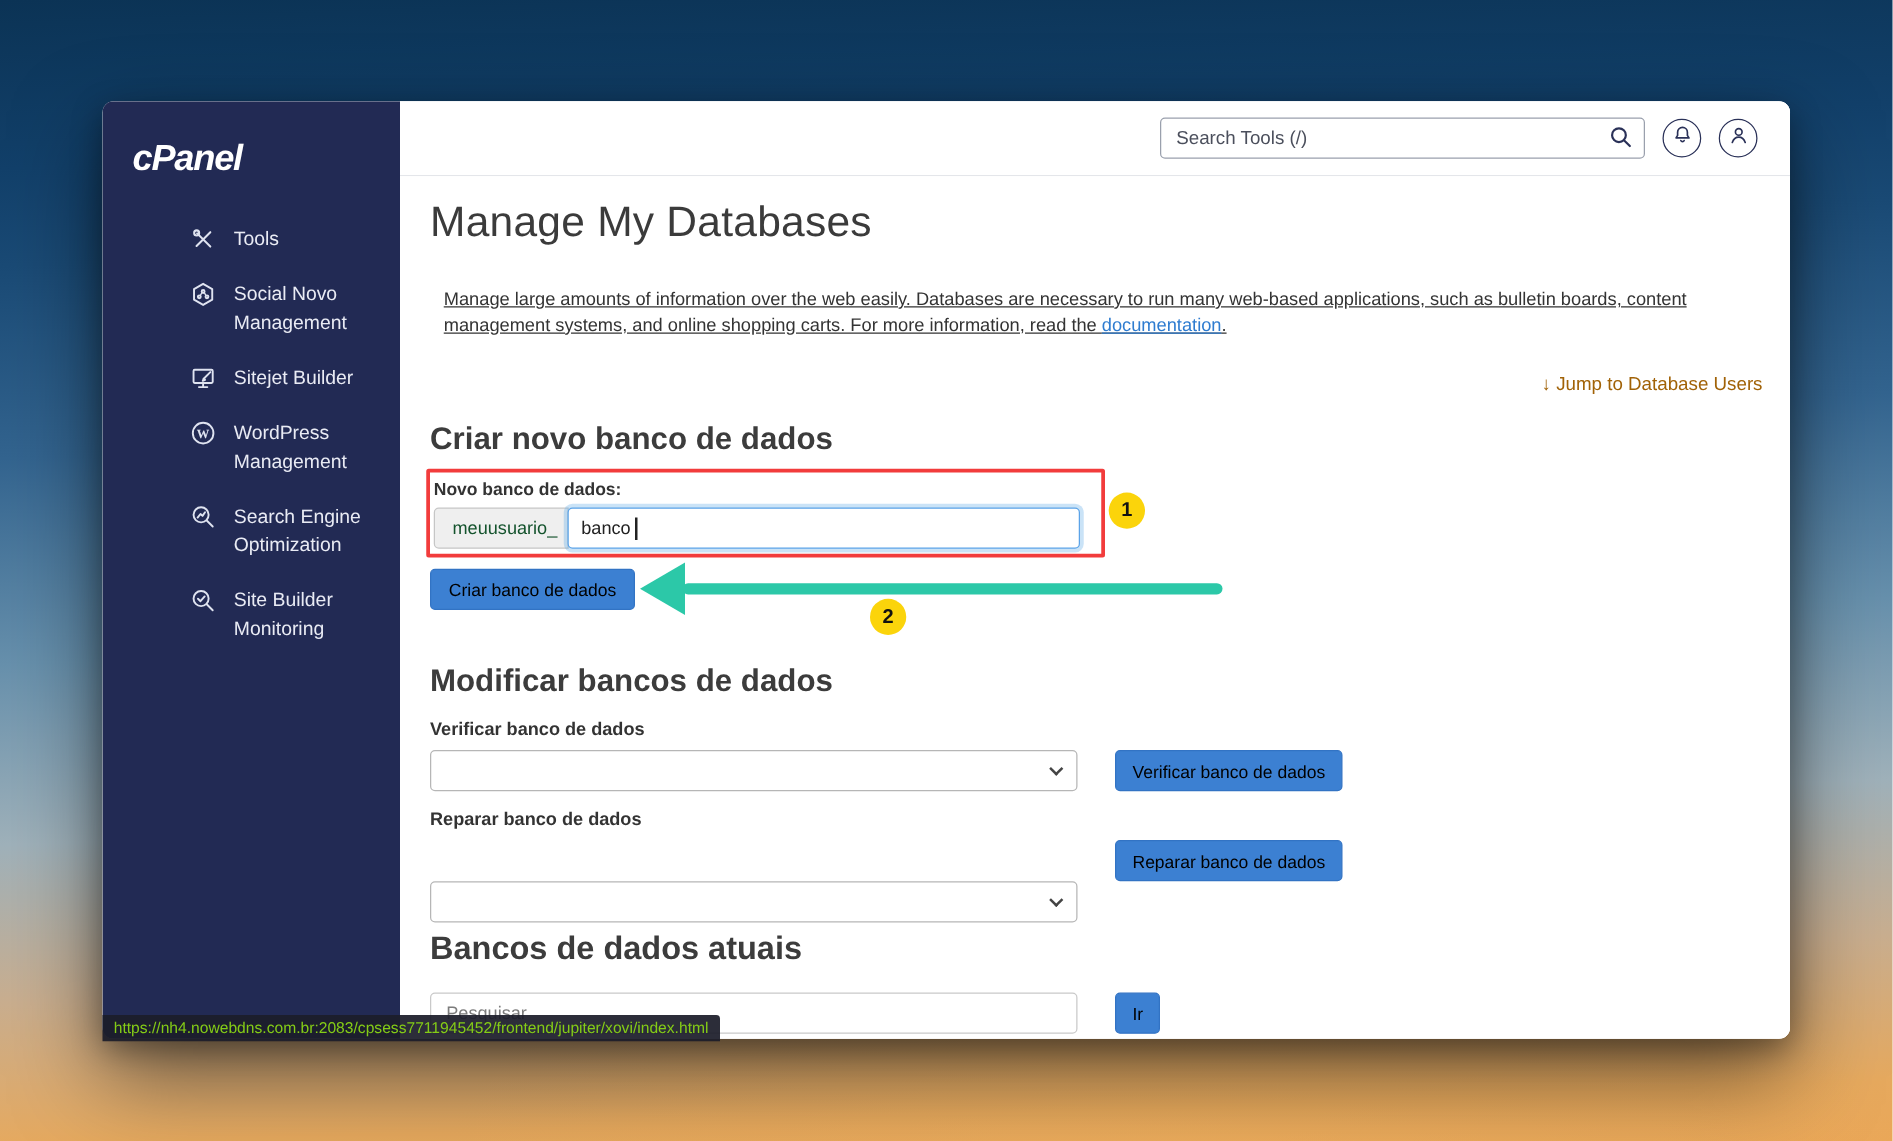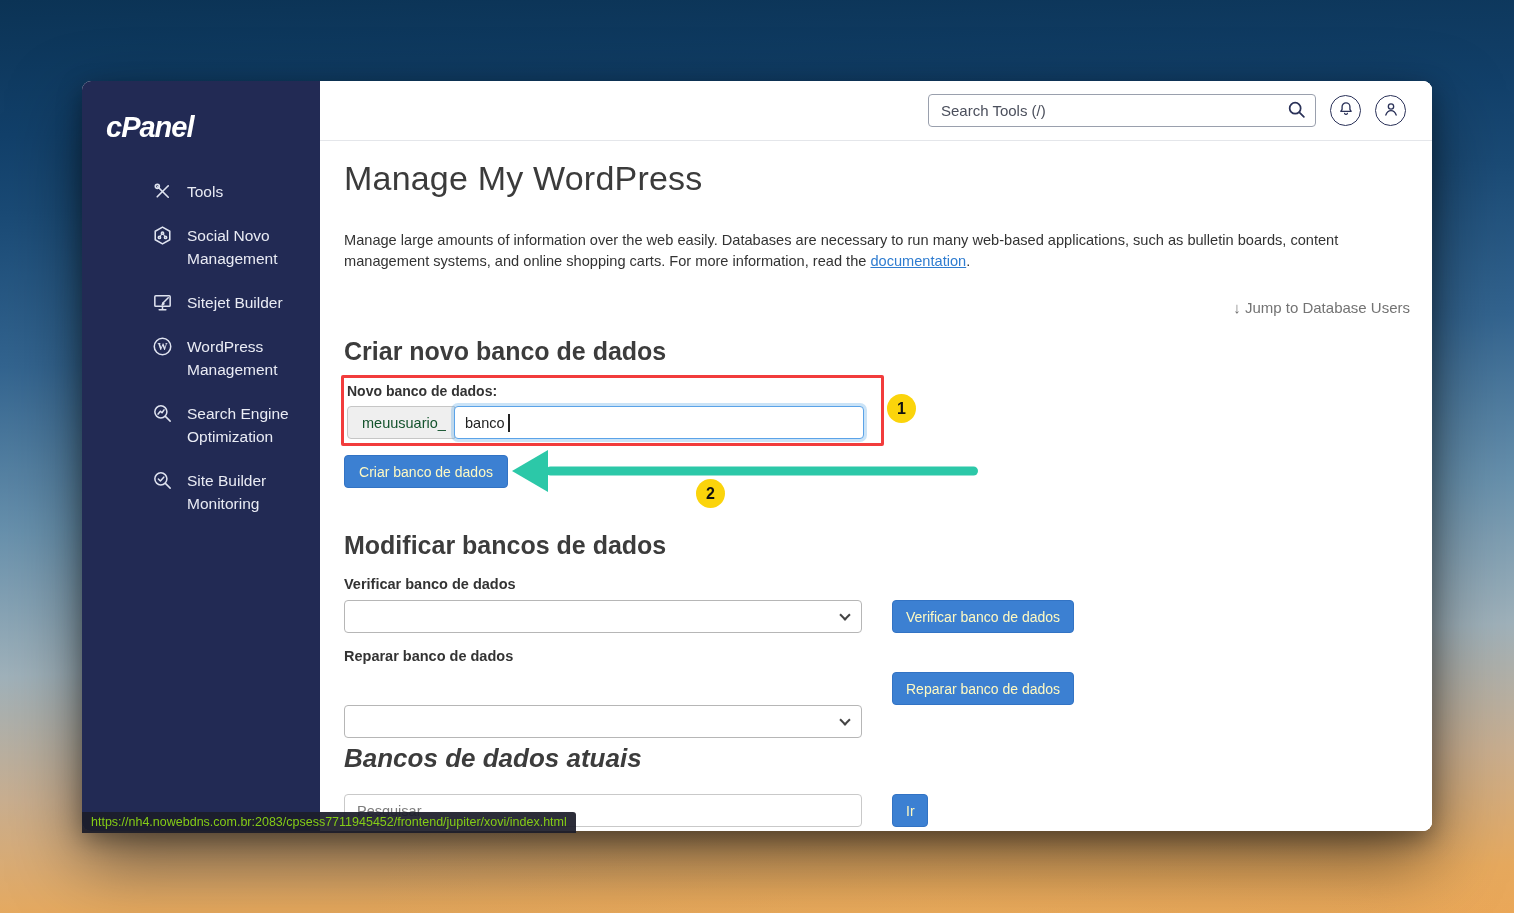--- a/index.html
+++ b/index.html
@@ -59,28 +59,28 @@
     margin-left:14px; display:flex; align-items:center; justify-content:center;
     background:#fff; cursor:pointer;
   }
   .circle-btn svg { width:20px; height:20px; }
 
   
   .content { position:relative; flex:1; background:#fff; }
   .abs { position:absolute; }
 
   .page-title { left:24px; top:18px; font-size:34px; font-weight:300; color:#3b3b3b; letter-spacing:.2px; }
-  .description { left:24px; top:89px; width:1008px; font-size:14.6px; line-height:1.42; color:#333; }
+  .description { left:35px; top:89px; width:1008px; font-size:14.6px; line-height:1.42; color:#333;text-decoration:underline; }
   .link { color:#2e7cd0; text-decoration:underline; cursor:pointer; }
-  .jump-link { top:158px; right:22px; font-size:15px; color:#737373; cursor:pointer; text-decoration:none; }
+  .jump-link { top:158px; right:22px; font-size:15px; color:#a16207; cursor:pointer; text-decoration:none; }
 
   .section-heading { font-size:25px; font-weight:600; color:#3c3c3c; }
   .h-criar { left:24px; top:196px; }
   .h-mod   { left:24px; top:390px; }
-  .h-atuais{ left:24px; top:602px; font-size:26px;font-style:italic; }
+  .h-atuais{ left:24px; top:602px; font-size:26px; }
 
   .field-label { font-size:14px; font-weight:bold; color:#333; }
 
   
   .red-box {
     left:21px; top:234px; width:543px; height:71px;
     border:3px solid #f23c3c; border-radius:2px; padding:5px 0 0 3px;
   }
   .input-row { display:flex; margin-top:7px; }
   .prefix-box {
@@ -101,21 +101,21 @@
   .badge {
     width:29px; height:29px; border-radius:50%; background:#fbd40b;
     color:#111; font-size:16px; font-weight:bold;
     display:flex; align-items:center; justify-content:center; z-index:5;
   }
   .badge-1 { left:567px; top:253px; }
   .badge-2 { left:376px; top:338px; }
 
   .btn {
     background:#3c80d2; border:1px solid #3273c4; border-radius:4px;
-    color:#fef9c3; font-size:14px; font-family:"Liberation Sans",sans-serif;
+    color:#000000; font-size:14px; font-family:"Liberation Sans",sans-serif;
     cursor:pointer; padding:0 13px; height:33px;
   }
   .btn-criar { left:24px; top:314px; width:164px; }
   .btn-verificar { left:572px; top:459px; }
   .btn-reparar { left:572px; top:531px; }
   .btn-ir { left:572px; top:653px; width:36px; }
 
   .arrow-svg { left:190px; top:308px; width:470px; height:44px; z-index:4; }
 
   .lbl-verificar { left:24px; top:435px; font-size:14.5px; }
@@ -248,21 +248,21 @@
           <svg viewBox="0 0 24 24" fill="none" stroke="#2a3158" stroke-width="1.6" stroke-linecap="round" width="20" height="20">
             <circle cx="12" cy="9" r="3.2"></circle>
               <path d="M5.8 19.2c1.2-3.6 3.6-5.2 6.2-5.2s5 1.6 6.2 5.2"></path>
           </svg>
         </span>
       </div>
     </div>
 
     <div class="content">
 
-      <h1 class="abs page-title">Manage My WordPress</h1>
+      <h1 class="abs page-title">Manage My Databases</h1>
 
       <p class="abs description"><span>Manage large amounts of information over the web easily. Databases are necessary to run many web-based applications, such as bulletin boards, content management systems, and online shopping carts. For more information, read the </span><a class="link">documentation</a><span>.</span></p>
 
       <a class="abs jump-link"><span>↓</span> <span>Jump to Database Users</span></a>
 
       <h2 class="abs section-heading h-criar">Criar novo banco de dados</h2>
 
       <div class="abs red-box">
         <div class="field-label">Novo banco de dados:</div>
         <div class="input-row">

